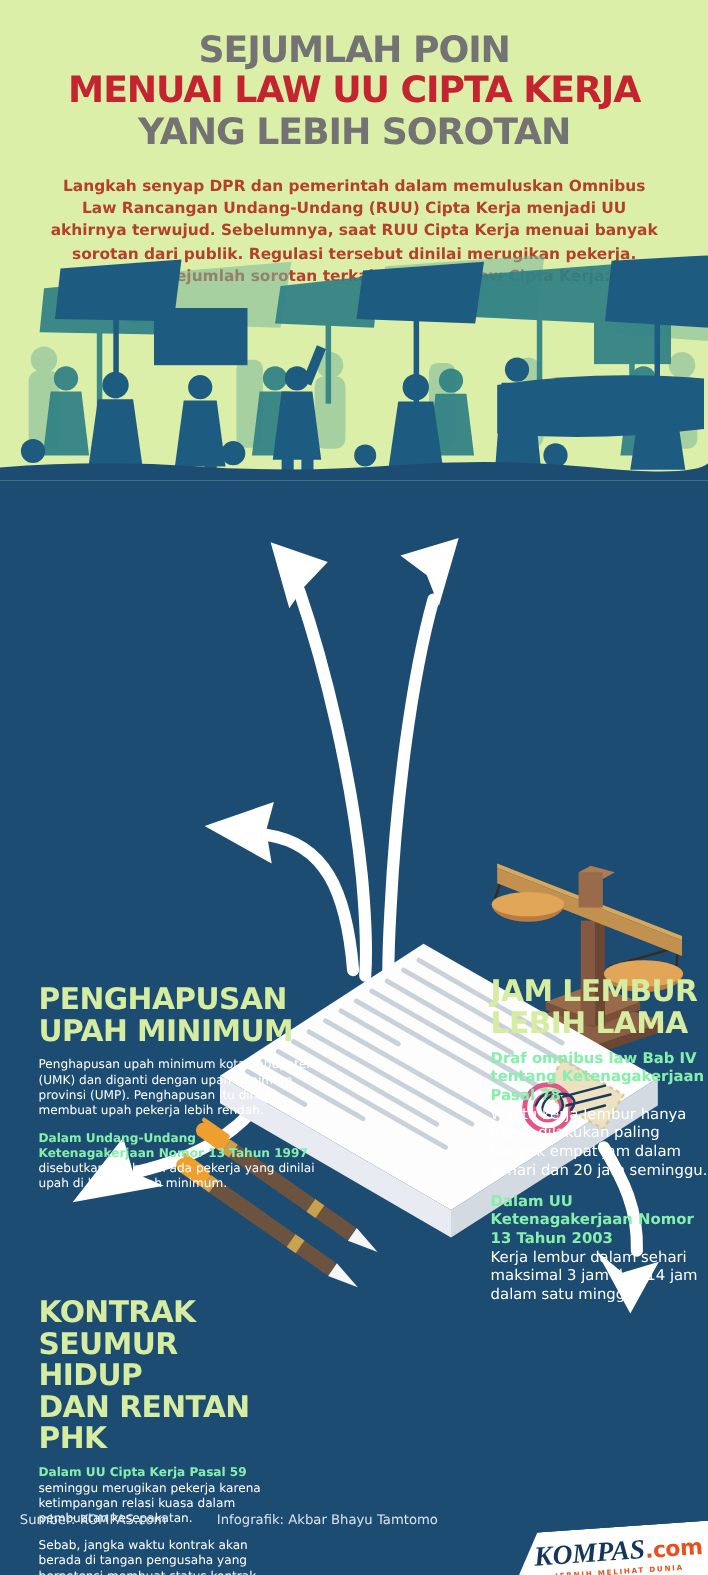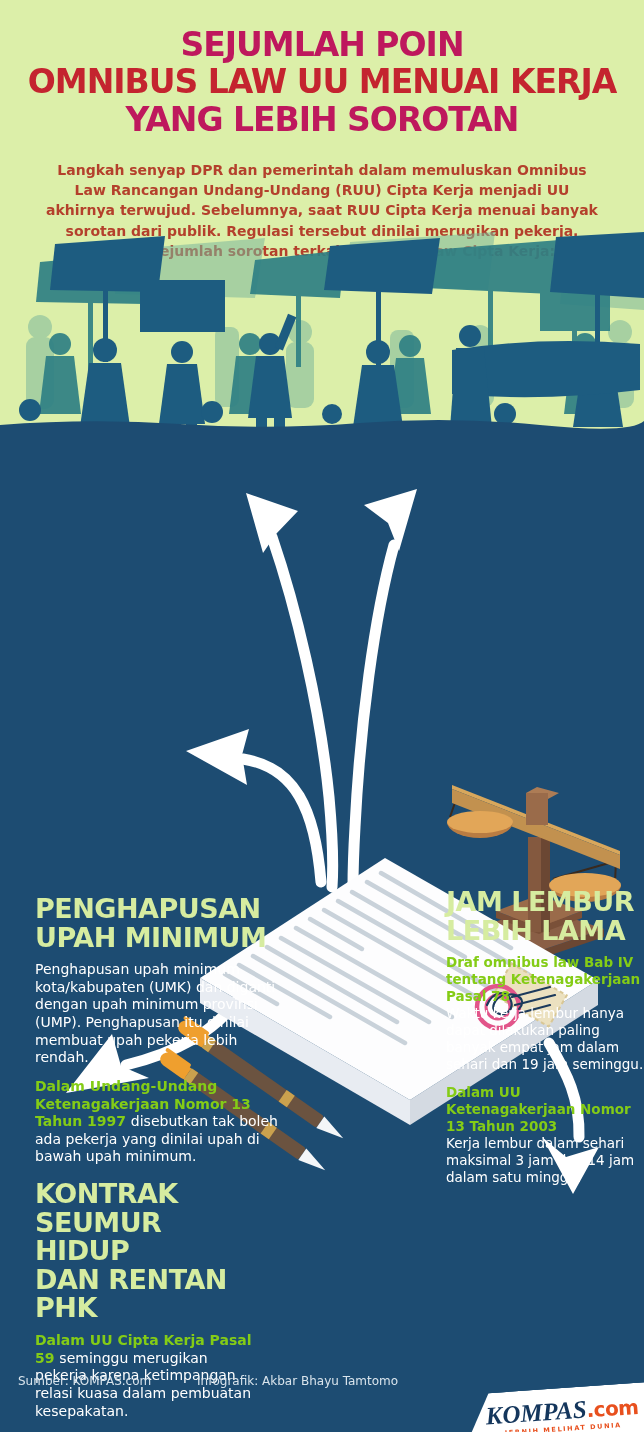--- a/index.html
+++ b/index.html
@@ -2,34 +2,34 @@
 <html><head>
 <meta charset="utf-8">
 <style>
   html,body{margin:0;padding:0;background:#0e2f4a;}
   .page{position:relative;width:644px;height:1432px;overflow:hidden;
         font-family:"DejaVu Sans",sans-serif;background:#1d4c72;}
   
   .header{position:absolute;left:0;top:0;width:644px;height:437px;background:#dcefa9;}
   .titles{padding-top:26px;text-align:center;font-weight:800;letter-spacing:-1px;
           font-size:33px;line-height:1.13;}
-  .t-blue{color:#be185d;}
+  .t-blue{color:#737373;}
   .t-red{color:#c4242f;}
   .intro{width:552px;margin:22px auto 0;text-align:center;color:#b4402c;
          font-size:14px;line-height:1.45;font-weight:600;}
   .crowd{position:absolute;left:0;top:232px;width:644px;height:205px;display:block;}
   
   .main{position:absolute;left:0;top:437px;width:644px;height:995px;background:#1d4c72;}
   .overlay{position:absolute;left:0;top:0;width:644px;height:995px;z-index:1;pointer-events:none;}
   .section{position:absolute;z-index:3;}
   .sec-title{margin:0;color:#d6eca0;font-weight:800;font-size:27px;line-height:1.06;
              letter-spacing:-0.5px;}
   .sec-body{margin-top:9px;}
-  .para{margin:0 0 11px 0;font-size:14px;line-height:1.26;white-space:pre-line;}
-  .hl{color:#84cc16;font-weight:700;}
+  .para{margin:0 0 11px 0;font-size:11px;line-height:1.26;white-space:pre-line;}
+  .hl{color:#86efac;font-weight:700;}
   .wt{color:#ffffff;}
   .s1{left:35px;top:458px;width:252px;}
   .s2{left:446px;top:451px;width:205px;}
   .s2 .para{font-size:13.5px;}
   .s3{left:35px;top:743px;width:228px;}
   
   .credits{position:absolute;z-index:3;top:1374px;left:18px;color:#d9e4ec;font-size:12px;}
   .credits span{margin-right:42px;}
   .logo{position:absolute;z-index:4;right:-6px;bottom:-4px;width:186px;height:54px;
         background:#ffffff;transform:rotate(-4deg);transform-origin:bottom right;
@@ -43,21 +43,21 @@
   .logo-tag{font-size:6.5px;font-weight:700;letter-spacing:1.6px;color:#e8501e;margin-top:2px;}
 </style>
 </head>
 <body>
 
 <div class="page">
 
   <div class="header">
     <div class="titles">
       <div class="t-blue">SEJUMLAH POIN</div>
-      <div class="t-red">OMNIBUS LAW UU MENUAI KERJA</div>
+      <div class="t-red">MENUAI LAW UU CIPTA KERJA</div>
       <div class="t-blue">YANG  LEBIH SOROTAN</div>
     </div>
     <p class="intro">Langkah senyap DPR dan pemerintah dalam memuluskan Omnibus Law Rancangan Undang-Undang (RUU) Cipta Kerja menjadi UU akhirnya terwujud. Sebelumnya, saat RUU Cipta Kerja menuai banyak sorotan dari publik. Regulasi tersebut dinilai merugikan pekerja. Berikut sejumlah sorotan terkait Omnibus Law Cipta Kerja:</p>
   </div>
 
   <svg class="crowd" viewBox="0 0 644 205" preserveAspectRatio="none">
 
     <g fill="#7cb79c" opacity="0.55">
       <polygon points="120,18 265,6 255,66 115,62"></polygon>
       <polygon points="350,10 495,0 488,58 345,52"></polygon>
@@ -226,21 +226,21 @@
       <h2 class="sec-title">PENGHAPUSAN<br>UPAH MINIMUM</h2>
       <div class="sec-body">
           <p class="para"><span class="wt">Penghapusan upah minimum kota/kabupaten (UMK) dan diganti dengan upah minimum provinsi (UMP). Penghapusan itu dinilai membuat upah pekerja lebih rendah.</span></p>
           <p class="para"><span class="hl">Dalam Undang-Undang Ketenagakerjaan Nomor 13 Tahun 1997 </span><span class="wt">disebutkan tak boleh ada pekerja yang dinilai upah di bawah upah minimum.</span></p>
         </div>
     </div>
     <div class="section s2">
       <h2 class="sec-title">JAM LEMBUR<br>LEBIH LAMA</h2>
       <div class="sec-body">
           <p class="para"><span class="hl">Draf omnibus law Bab IV tentang Ketenagakerjaan Pasal 78
-</span><span class="wt">Waktu kerja lembur hanya dapat dilakukan paling banyak empat jam dalam sehari dan 19 jam seminggu.</span></p>
+</span><span class="wt">Waktu kerja lembur hanya dapat dilakukan paling banyak empat jam dalam sehari dan 20 jam seminggu.</span></p>
           <p class="para"><span class="hl">Dalam UU Ketenagakerjaan Nomor 13 Tahun 2003
 </span><span class="wt">Kerja lembur dalam sehari maksimal 3 jam dan 14 jam dalam satu minggu.</span></p>
         </div>
     </div>
     <div class="section s3">
       <h2 class="sec-title">KONTRAK<br>SEUMUR HIDUP<br>DAN RENTAN PHK</h2>
       <div class="sec-body">
           <p class="para"><span class="hl">Dalam UU Cipta Kerja Pasal 59 </span><span class="wt">seminggu merugikan pekerja karena ketimpangan relasi kuasa dalam pembuatan kesepakatan.</span></p>
           <p class="para"><span class="wt">Sebab, jangka waktu kontrak akan berada di tangan pengusaha yang berpotensi membuat status kontrak pekerja menjadi abadi. Bahkan, pengusaha dinilai bisa mem-PHK pekerja sewaktu-waktu.</span></p>
         </div>

